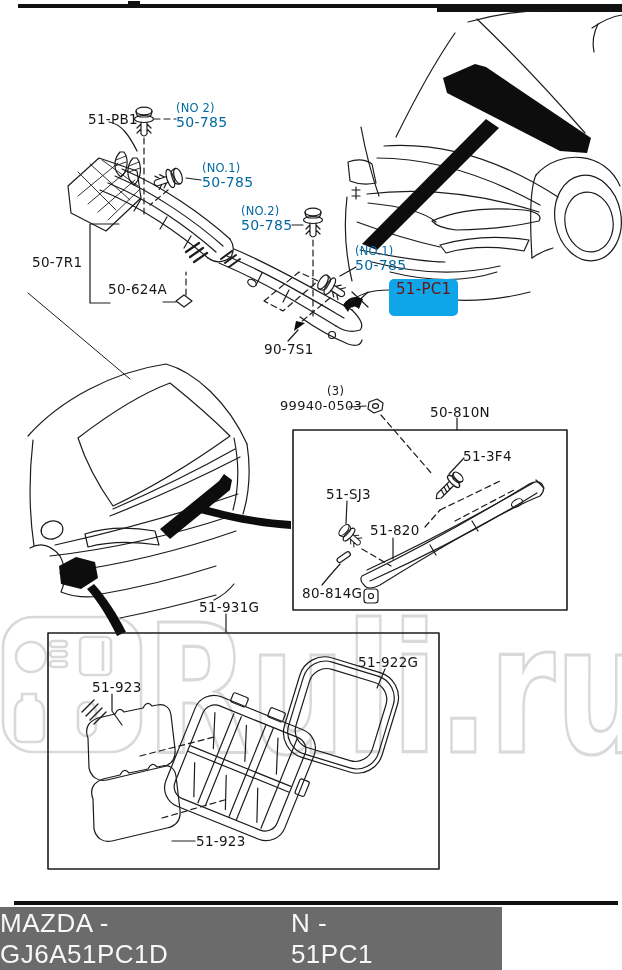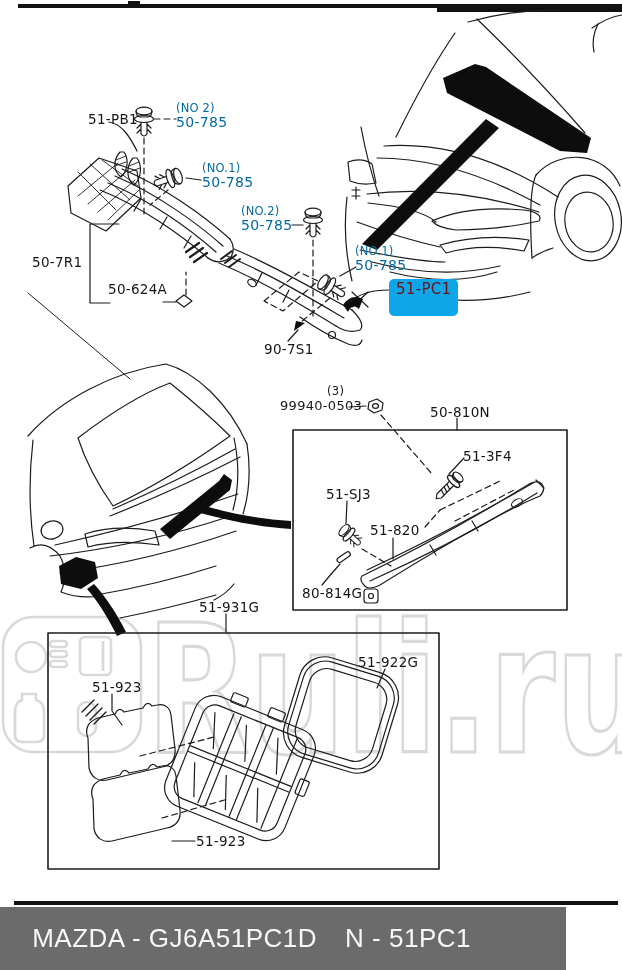--- a/index.html
+++ b/index.html
@@ -6,21 +6,21 @@
   #stage{position:relative;width:622px;height:970px;background:#fff;overflow:hidden;
          font-family:"DejaVu Sans",sans-serif;}
   #lineart{position:absolute;left:0;top:0;z-index:1;}
   .lbl{position:absolute;z-index:2;font-size:13.5px;line-height:1.05;color:#161616;
        white-space:nowrap;letter-spacing:.3px;}
   .fast{position:absolute;z-index:2;width:56px;text-align:left;color:#0369a1;}
   .fast .qty{font-size:11.5px;line-height:1.1;letter-spacing:.2px;}
   .fast .part{font-size:14px;line-height:1.1;letter-spacing:.3px;}
   .hl{background:#0ea5e9;color:#6d1313;font-size:15px;padding:3px 7px 18px 7px;
       border-radius:5px;}
-  #footer{position:absolute;left:0;top:907px;width:566px;height:63px;background:#6b6b6b;
+  #footer{position:absolute;left:0;top:907px;width:502px;height:63px;background:#6b6b6b;
           z-index:3;display:flex;align-items:center;justify-content:flex-end;
           gap:28px;box-sizing:border-box;padding-right:95px;}
   #footer span{font-family:"Liberation Sans",sans-serif;font-size:26px;color:#f8f8f8;
           letter-spacing:.5px;}
 </style>
 </head>
 <body>
 
 <div id="stage">
 

